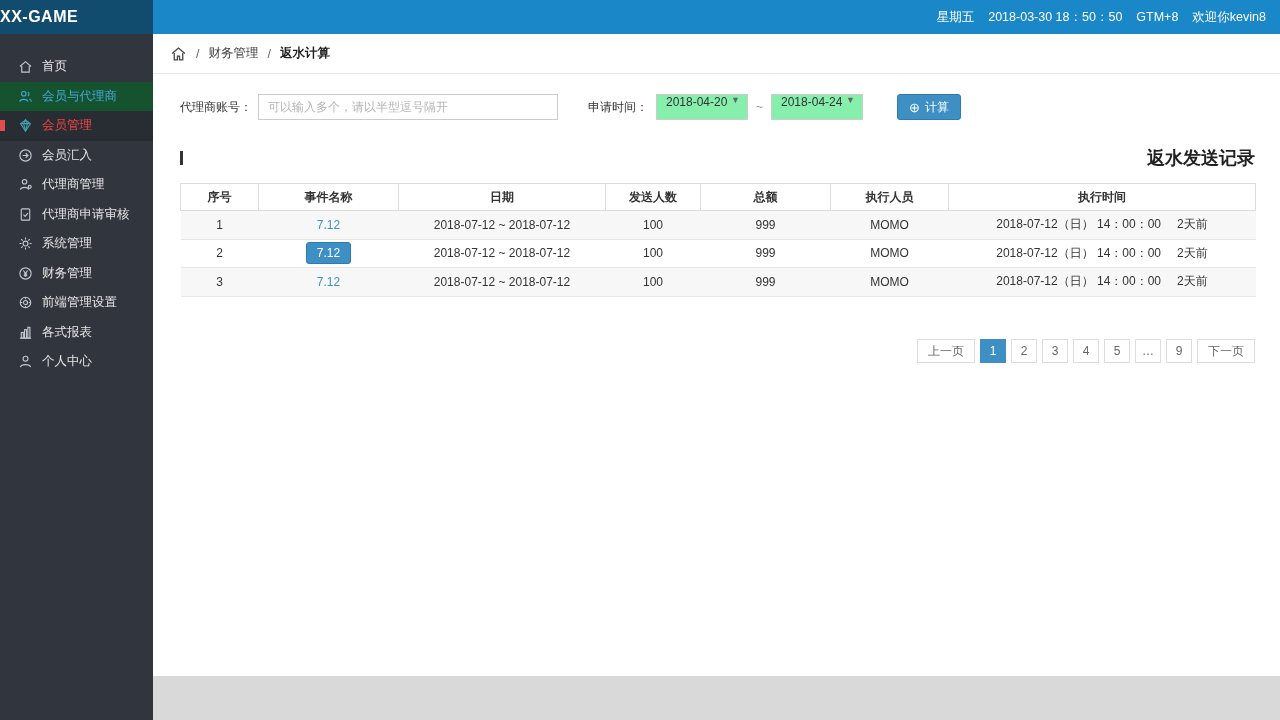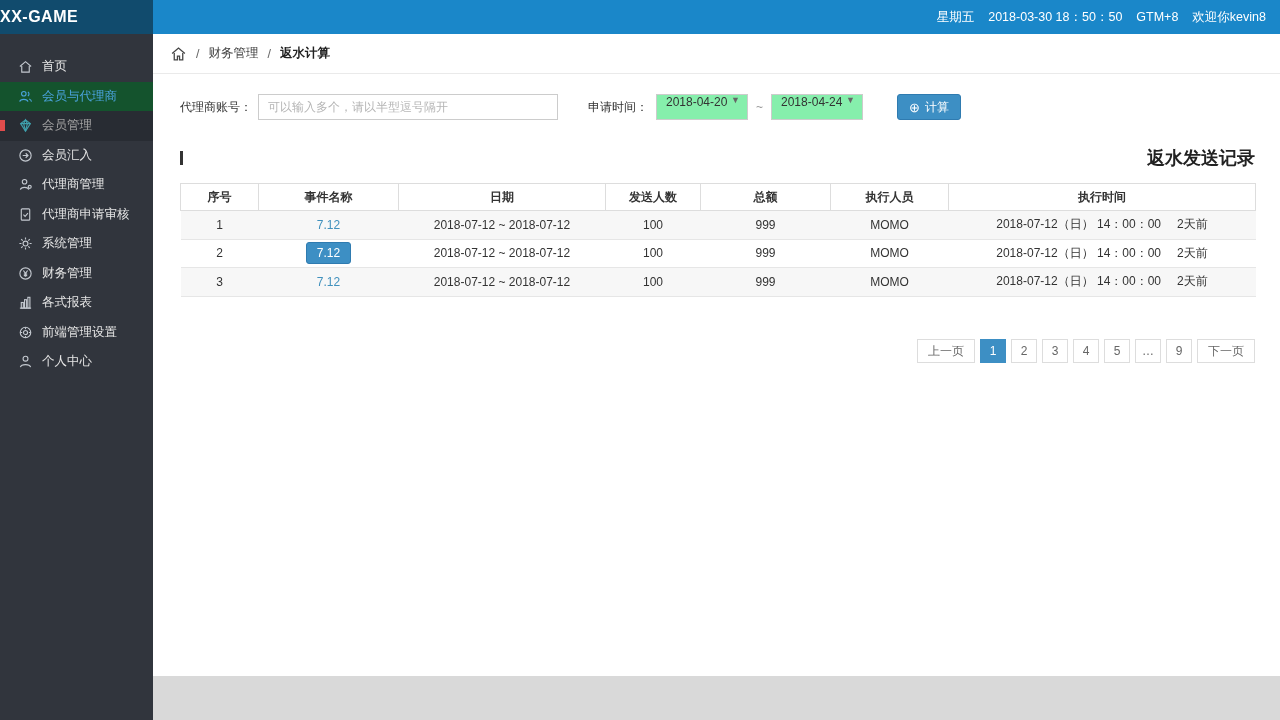--- a/index.html
+++ b/index.html
@@ -12,21 +12,21 @@
   .logo { width:153px; background:#114b6d; color:#fff; line-height:34px; font-size:16px; font-weight:bold; letter-spacing:.5px; }
   .topbar-main { flex:1; background:#1a87c9; display:flex; align-items:center; justify-content:flex-end; gap:14px; padding-right:14px; color:#fff; font-size:12.5px; }
 
   
   .sidebar { position:absolute; top:34px; left:0; bottom:0; width:153px; background:#31353d; padding-top:18px; }
   .side-item { position:relative; height:29.5px; display:flex; align-items:center; gap:9px; padding-left:18px; color:#e6e6e6; font-size:12.5px; cursor:pointer; }
   .side-item .si-icon { width:15px; height:15px; color:#c3c8cf; flex:0 0 15px; }
   .side-item .si-icon svg { width:15px; height:15px; display:block; }
   .side-item.active { background:#14532d; color:#4aa3dc; }
   .side-item.active .si-icon { color:#4aa3dc; }
-  .side-item.sub-active { background:#282c33; color:#a3a3a3; }
+  .side-item.sub-active { background:#282c33; color:#ef4444; }
   .side-item.sub-active .si-icon { color:#3fa0ad; }
   .side-item.sub-active .red-notch { position:absolute; left:0; top:9px; width:5px; height:11px; background:#e14c4c; }
 
   
   .main { margin-left:153px; height:686px; display:flex; flex-direction:column; background:#fff; }
   .breadcrumb { height:40px; flex:0 0 40px; display:flex; align-items:center; gap:9px; padding:0 17px; font-size:12.5px; color:#555; border-bottom:1px solid #eaeaea; }
   .breadcrumb .bc-home { width:17px; height:17px; color:#444; cursor:pointer; }
   .breadcrumb .bc-home svg { width:17px; height:17px; display:block; }
   .bc-sep { color:#666; }
   .bc-link { color:#444; cursor:pointer; }
@@ -163,38 +163,38 @@
             <circle cx="8" cy="8" r="6"></circle>
             <path d="M5.8 4.8L8 8l2.2-3.2M8 8v3.4M6.2 8.6h3.6M6.2 10.3h3.6"></path>
           </svg>
       </span>
       <span>财务管理</span>
     </div>
 
     <div class="side-item">
       <span class="si-icon">
         <svg viewBox="0 0 16 16" fill="none" stroke="currentColor" stroke-width="1.2">
+            <circle cx="8" cy="8" r="2.2"></circle>
+            <circle cx="8" cy="8" r="5.6"></circle>
+            <path d="M8 2.4v2M8 11.6v2M2.4 8h2M11.6 8h2"></path>
+          </svg>
+      </span>
+      <span>前端管理设置</span>
+    </div>
+
+    <div class="side-item">
+      <span class="si-icon">
+        <svg viewBox="0 0 16 16" fill="none" stroke="currentColor" stroke-width="1.2">
             <path d="M2 14h12"></path>
             <rect x="3.5" y="8" width="2.2" height="6"></rect>
             <rect x="7" y="5" width="2.2" height="9"></rect>
             <rect x="10.5" y="2.5" width="2.2" height="11.5"></rect>
           </svg>
       </span>
       <span>各式报表</span>
-    </div>
-
-    <div class="side-item">
-      <span class="si-icon">
-        <svg viewBox="0 0 16 16" fill="none" stroke="currentColor" stroke-width="1.2">
-            <circle cx="8" cy="8" r="2.2"></circle>
-            <circle cx="8" cy="8" r="5.6"></circle>
-            <path d="M8 2.4v2M8 11.6v2M2.4 8h2M11.6 8h2"></path>
-          </svg>
-      </span>
-      <span>前端管理设置</span>
     </div>
 
     <div class="side-item">
       <span class="si-icon">
         <svg viewBox="0 0 16 16" fill="none" stroke="currentColor" stroke-width="1.2">
             <circle cx="8" cy="5" r="2.6"></circle>
             <path d="M2.5 14c1-3.6 10-3.6 11 0"></path>
           </svg>
       </span>
       <span>个人中心</span>

